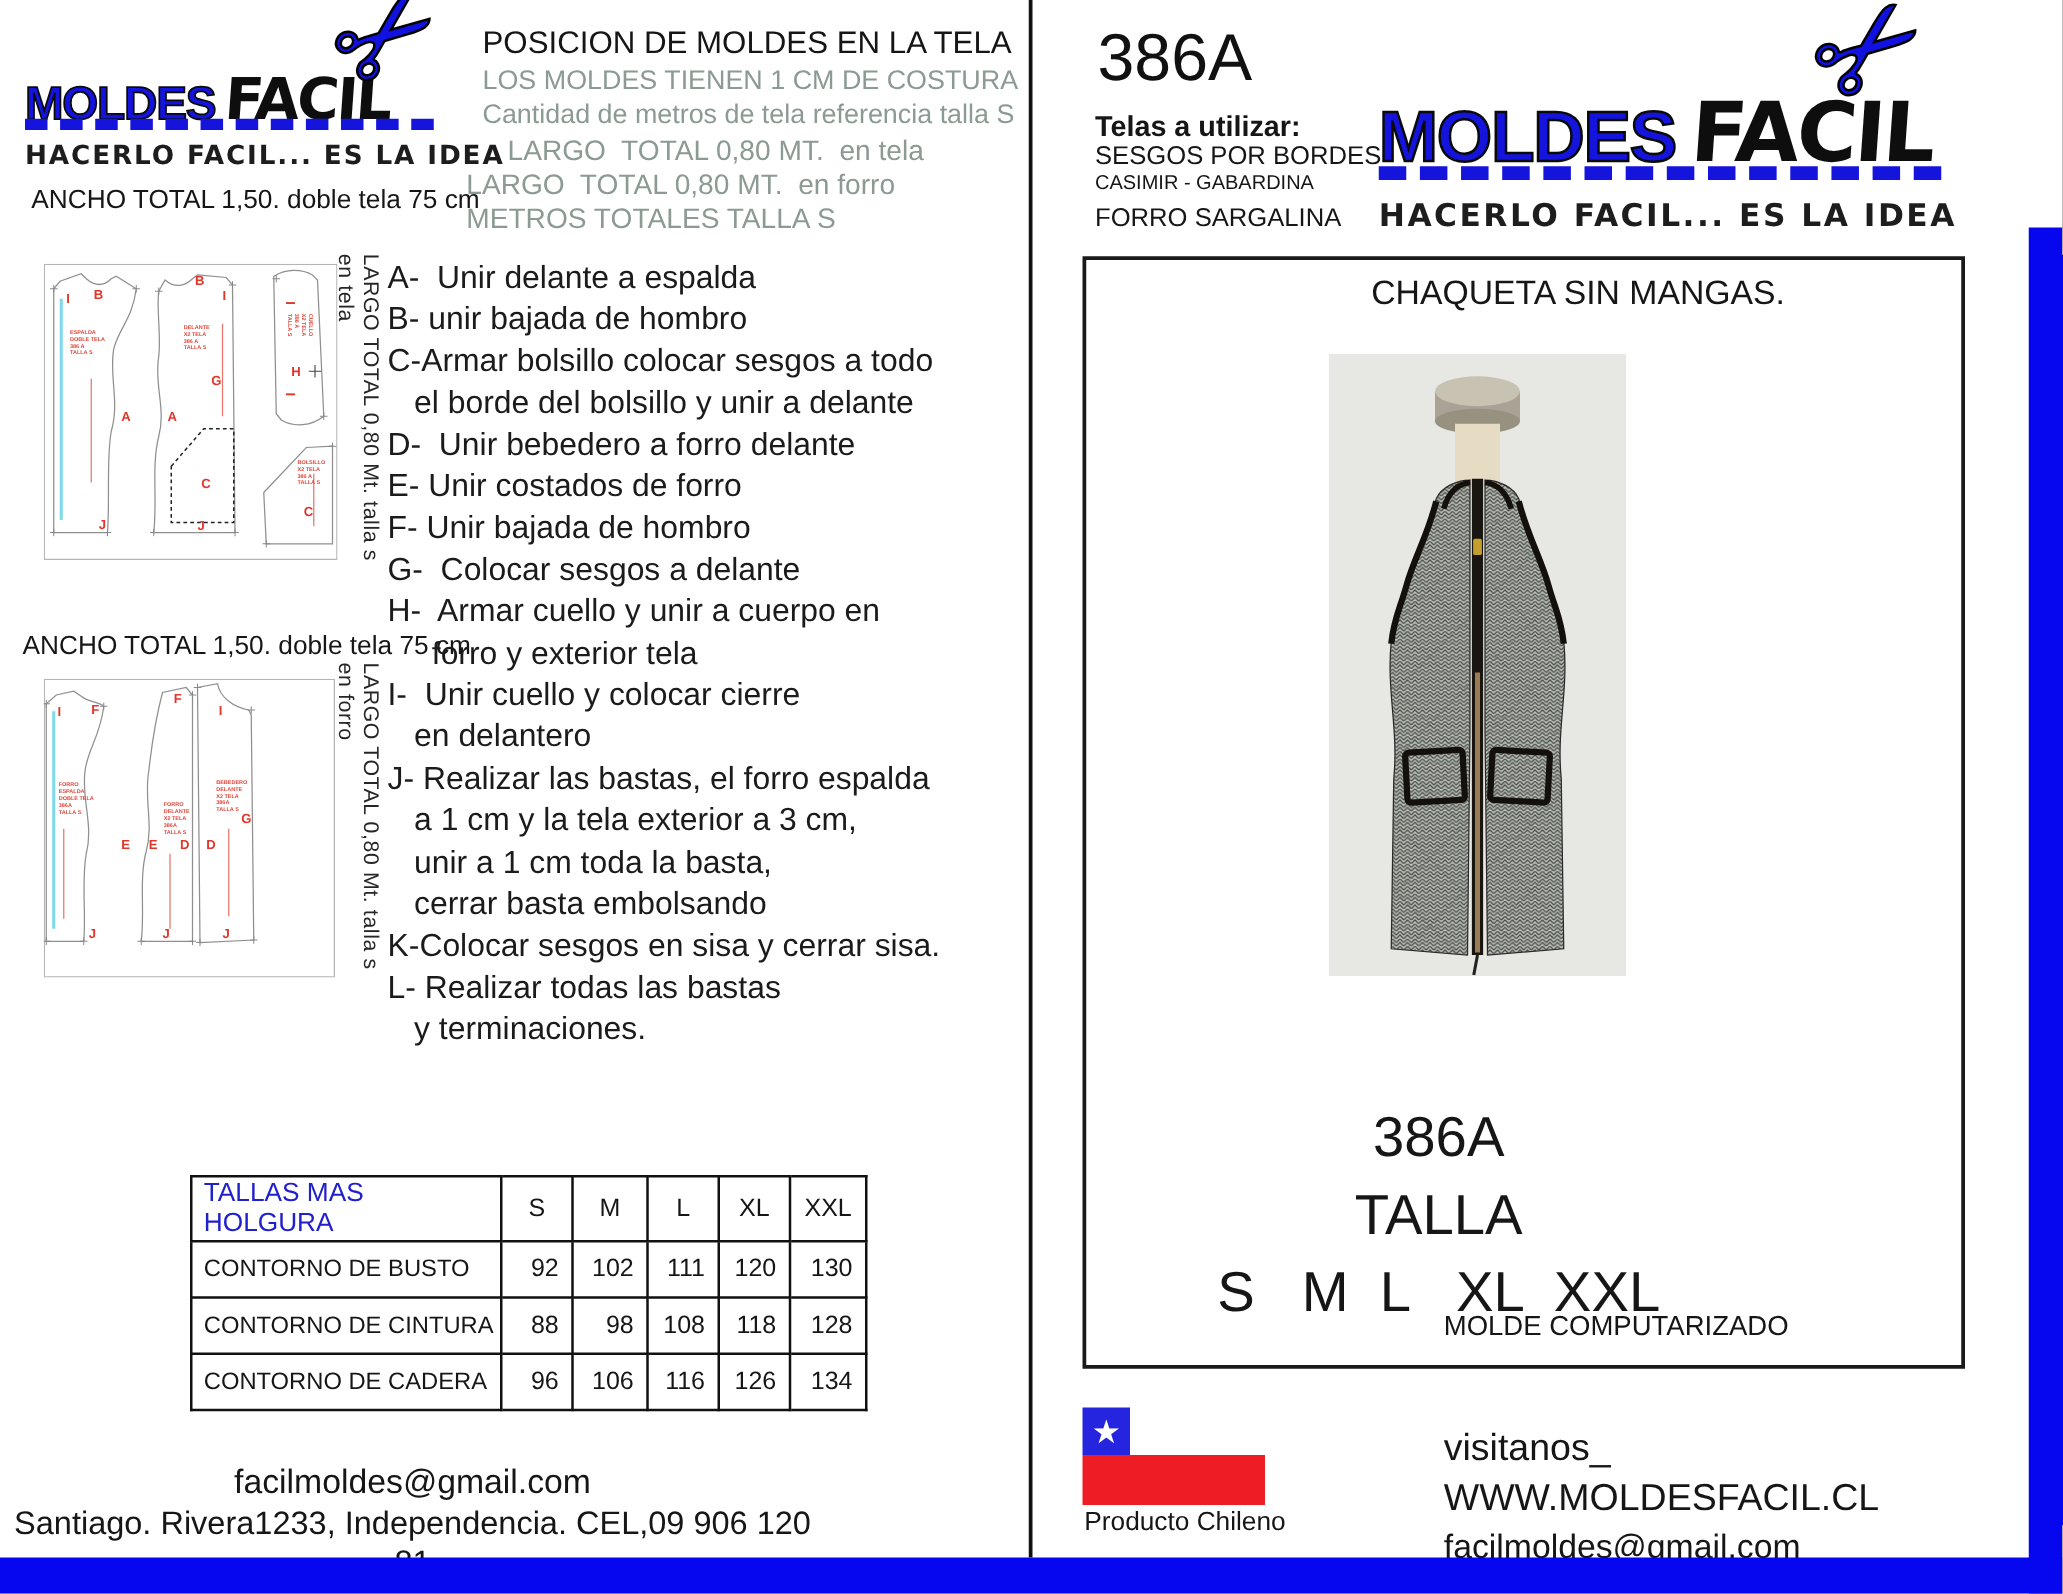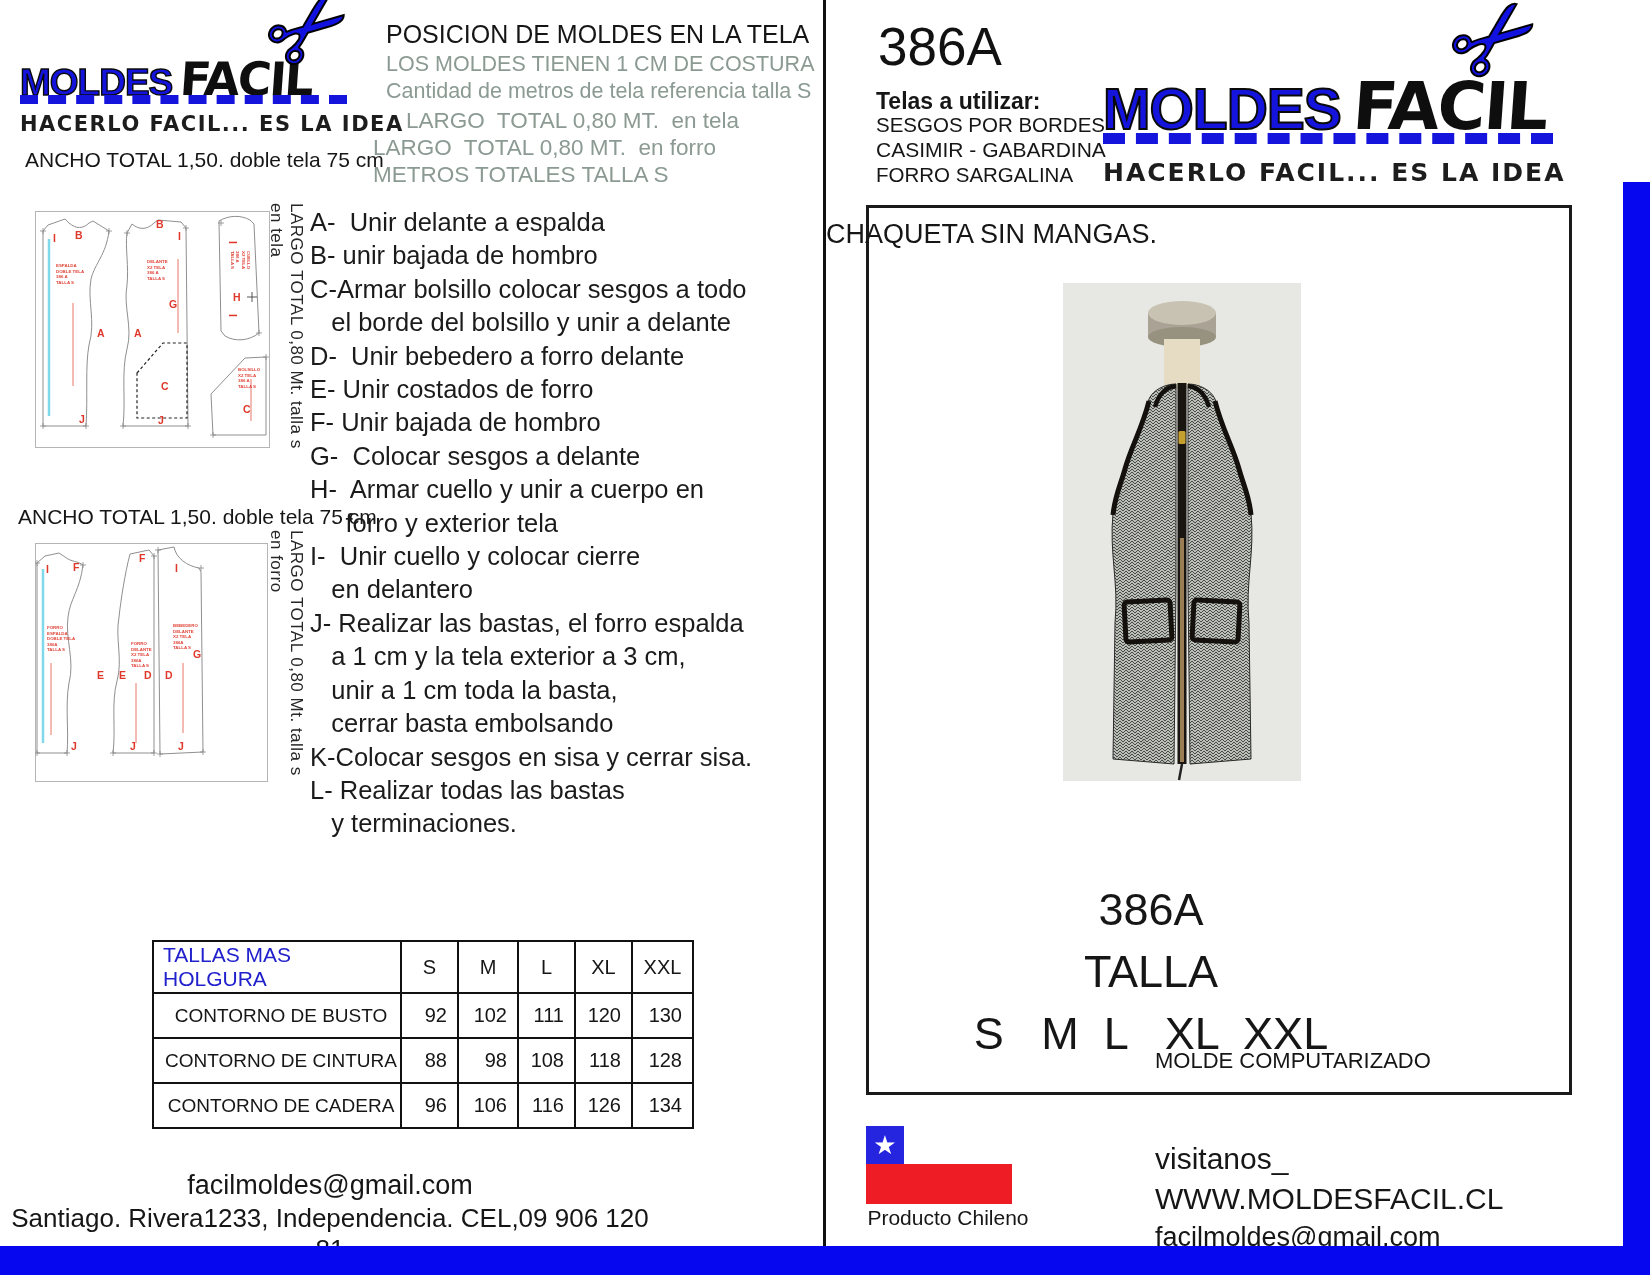--- a/index.html
+++ b/index.html
@@ -14,21 +14,21 @@
   .logo-dashes{border-top:9px dashed #1414dd;height:0;}
   .logo-tagline{font-family:"DejaVu Sans",sans-serif;font-weight:bold;color:#1d1d1d;letter-spacing:1.5px;}
   .scissors{color:#1212e0;-webkit-text-stroke:2px #000;display:inline-block;}
   .graytxt{color:#8b9a92;}
   .pre{white-space:pre;}
   
   .instr{font-size:25.5px;line-height:33.4px;color:#1b1b1b;white-space:pre;}
   
   table.sizes{border-collapse:collapse;}
   table.sizes td,table.sizes th{border:2px solid #111;background:#fff;font-weight:normal;}
-  td.lab{width:236px;text-align:center;padding-left:9px;font-size:19px;}
+  td.lab{width:236px;text-align:left;padding-left:9px;font-size:19px;}
   td.val{text-align:right;padding-right:10px;font-size:20px;}
   th.colh{text-align:center;font-size:20px;}
   th.tith{color:#2020cc;font-weight:bold;font-size:21px;text-align:left;padding-left:9px;}
   
   .pl{font:bold 10.5px "Liberation Sans",sans-serif;fill:#df382b;}
   .pi{font:bold 4.4px "Liberation Sans",sans-serif;fill:#e0453a;}
   .vlabel{writing-mode:vertical-rl;font-size:17px;color:#262626;letter-spacing:.5px;}
   .bluebar{background:#0607ee;}
 </style>
 </head>
@@ -195,32 +195,32 @@
 
   <div class="abs" style="left:0px;top:1170px;width:660px;text-align:center;font-size:27px;">facilmoldes@gmail.com</div>
   <div class="abs" style="left:0px;top:1203px;width:660px;text-align:center;font-size:26px;">Santiago. Rivera1233, Independencia. CEL,09 906 120 81</div>
 
   <div class="abs" style="left:823px;top:0;width:3px;height:1246px;background:#111;"></div>
 
   <div class="abs" style="left:878px;top:16px;font-size:53px;color:#111;">386A</div>
 
   <div class="abs" style="left:876px;top:88px;font-size:23px;font-weight:bold;">Telas a utilizar:</div>
   <div class="abs" style="left:876px;top:113px;font-size:20.5px;">SESGOS POR BORDES</div>
-  <div class="abs" style="left:876px;top:138px;font-size:21px;">CASIMIR - GABARDINA</div>
+  <div class="abs" style="left:876px;top:138px;font-size:16px;">CASIMIR - GABARDINA</div>
   <div class="abs" style="left:876px;top:163px;font-size:20.5px;">FORRO SARGALINA</div>
 
   <div class="abs" style="left:1103px;top:68px;font-size:57px;">
     <span class="logo-moldes" style="-webkit-text-stroke:2px #0a0a0a;">MOLDES</span><span class="logo-facil" style="font-size:66px;margin-left:12px;">FACIL</span>
   </div>
   <div class="abs scissors" style="left:1452px;top:-22px;font-size:104px;transform:rotate(-38deg);">✂</div>
   <div class="abs logo-dashes" style="left:1103px;top:133px;width:450px;border-top-width:11px;"></div>
   <div class="abs logo-tagline" style="left:1103px;top:158px;font-size:25px;letter-spacing:2px;">HACERLO FACIL... ES LA IDEA</div>
 
   <div class="abs" style="left:866px;top:205px;width:700px;height:884px;border:3px solid #1a1a1a;"></div>
-  <div class="abs" style="left:826px;top:219px;width:570px;text-align:left;font-size:27px;">CHAQUETA SIN MANGAS.</div>
+  <div class="abs" style="left:858px;top:219px;width:570px;text-align:right;font-size:27px;">CHAQUETA SIN MANGAS.</div>
 
   <svg class="abs" style="left:1063px;top:283px;" width="238" height="498" viewBox="0 0 238 498">
     <defs>
       <pattern id="hb" width="6" height="6" patternUnits="userSpaceOnUse">
         <rect width="6" height="6" fill="#bcbfb8"></rect>
         <path d="M0,6 L3,3 L6,6 M0,3 L3,0 L6,3" stroke="#474c46" stroke-width="1" fill="none"></path>
       </pattern>
       <pattern id="quilt" width="38" height="38" patternUnits="userSpaceOnUse" patternTransform="rotate(45)">
         <path d="M0,0 H38 M0,0 V38" stroke="#2e2e2e" stroke-width="1.6" fill="none"></path>
       </pattern>

